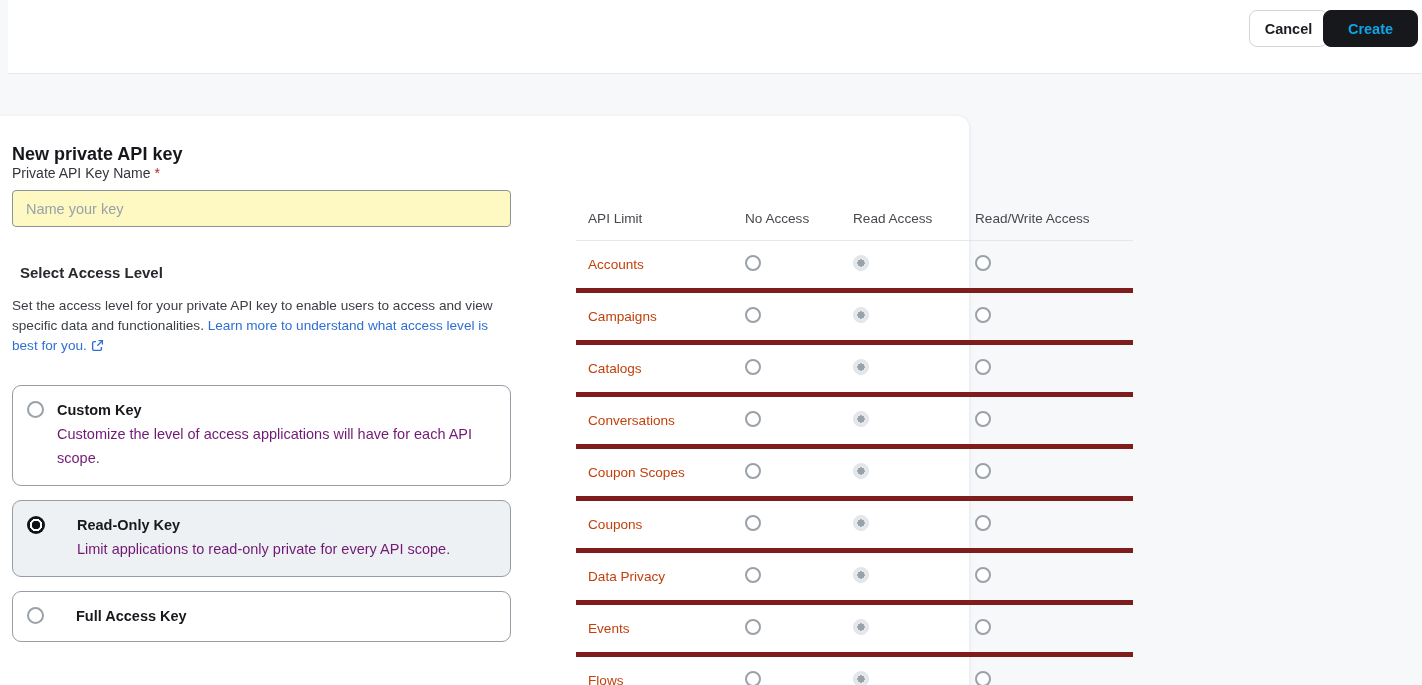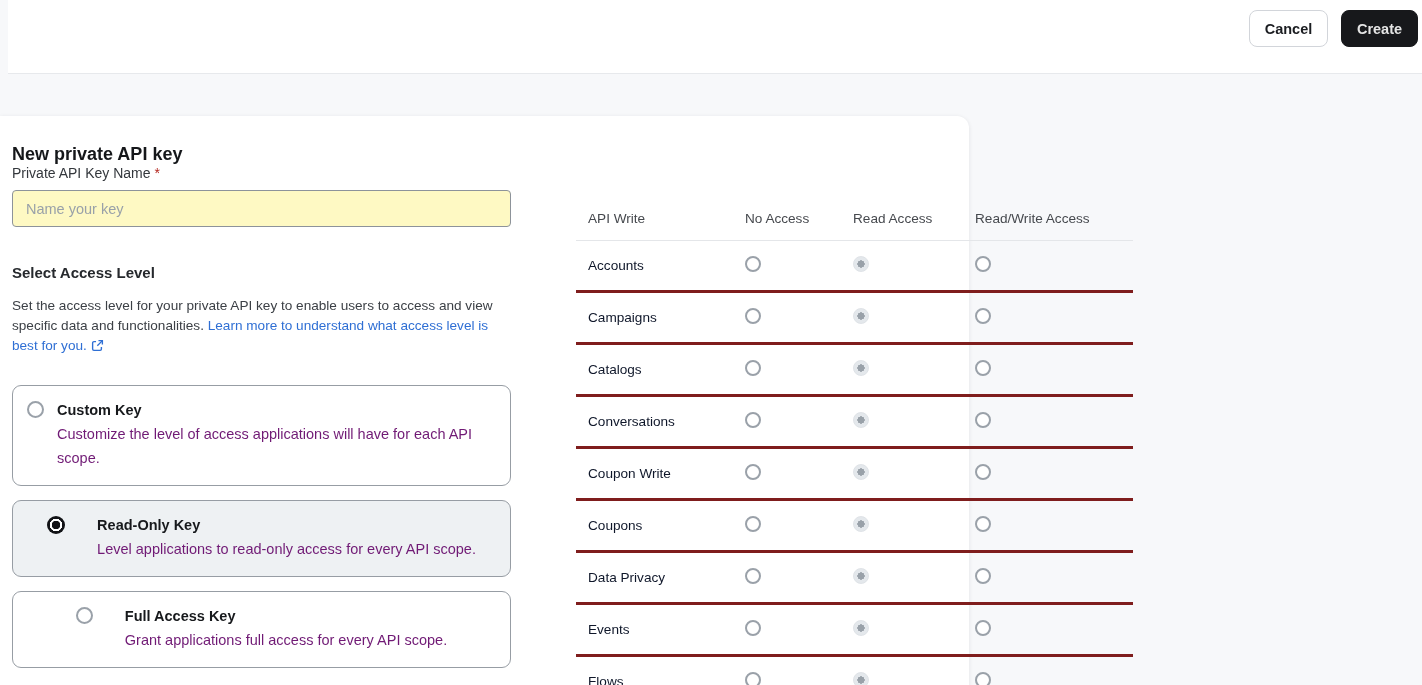--- a/index.html
+++ b/index.html
@@ -21,23 +21,23 @@
     position: absolute; top: 10px; height: 37px;
     border-radius: 8px; font-family: inherit;
     font-size: 14.5px; font-weight: 600; cursor: pointer;
     display: inline-flex; align-items: center; justify-content: center;
   }
   .btn-cancel {
     right: 102px; width: 79px;
     background: #ffffff; border: 1px solid #d2d5da; color: #1b1d21;
   }
   .btn-create {
-    right: 12px; width: 77px;
+    right: 12px; width: 95px;
     background: var(--accent-dark, #17181b); border: 1px solid var(--accent-dark, #17181b);
-    color: #e5e5e5;
+    color: #0ea5e9;
   }
 
   
   .card {
     position: absolute; left: 0; top: 116px;
     width: 969px; height: 585px;
     background: #ffffff;
     border-radius: 0 12px 0 0;
     box-shadow: 0 1px 4px rgba(27,31,36,.10);
   }
@@ -52,34 +52,34 @@
   }
   .required-mark { color: var(--required, #b3261e); margin-left: 4px; }
   .name-input {
     margin-top: 9px; width: 100%; height: 37px;
     border: 1px solid #8d939a; border-radius: 4px;
     padding: 0 13px; font-family: inherit; font-size: 14.5px; color: #15171a;
     outline: none; background: #fef9c3;
   }
   .name-input::placeholder { color: #99a1a9; }
   .section-heading {
-    margin: 37px 0 0; font-size: 15px; font-weight: 600; color: #26292d;
+    margin: 37px 8px 0; font-size: 15px; font-weight: 600; color: #26292d;
   }
   .section-desc {
     margin: 15px 0 0; font-size: 13.6px; line-height: 20px; color: #3c4046;
   }
   .learn-link { color: var(--link, #2f6fd4); text-decoration: none; cursor: pointer; }
   .ext-icon { vertical-align: -2px; margin-left: 4px; color: var(--link, #2f6fd4); }
 
   
   .options { margin-top: 29px; }
   .option {
     display: flex; gap: 13px; align-items: flex-start;
     border: 1px solid #979da4; border-radius: 9px;
-    padding: 13px 14px 15px; background: #ffffff; cursor: pointer; justify-content: center;
+    padding: 13px 14px 15px; background: #ffffff; cursor: pointer;
   }
   .option + .option { margin-top: 14px; gap: 32px; }
   .option.selected { background: var(--selected-bg, #eef1f3); }
   .opt-title { font-size: 14.5px; font-weight: 700; color: #17191c; line-height: 20px; padding-top: 1px; }
   .opt-desc  { font-size: 14.5px; color: #701a75; line-height: 24px; margin-top: 2px; }
 
   
   .radio {
     width: 17px; height: 17px; border-radius: 50%;
     border: 2px solid #9aa1a9; background: #fff; flex: none; margin-top: 2px;
@@ -104,22 +104,22 @@
     display: grid;
     grid-template-columns: 157px 108px 122px 1fr;
     padding-left: 12px; align-items: center;
   }
   .thead {
     height: 37px; align-items: start; padding-top: 7px;
     border-bottom: 1px solid #e4e6e9;
     font-size: 13.6px; color: #46494e;
   }
   .scope-row {
-    height: 52px; border-bottom: 3px solid #7f1d1d;
-    font-size: 13.6px; color: #0f172a;
+    height: 52px; border-bottom: 5px solid #7f1d1d;
+    font-size: 13.6px; color: #c2410c;
   }
 </style>
 </head>
 <body style="--page-bg: #f7f8fa; --accent-dark: #17181b; --link: #2f6fd4; --required: #b3261e; --selected-bg: #eef1f3;">
 
 <header class="topbar">
   <button class="btn btn-cancel">Cancel</button>
   <button class="btn btn-create">Create</button>
 </header>
 
@@ -150,37 +150,36 @@
           <div>
             <div class="opt-title">Custom Key</div>
             <div class="opt-desc">Customize the level of access applications will have for each API scope.</div>
           </div>
         </div>
 
         <div class="option selected">
           <span class="radio checked"></span>
           <div>
             <div class="opt-title">Read-Only Key</div>
-            <div class="opt-desc">Level applications to read-only access for every API scope.</div>
+            <div class="opt-desc">Limit applications to read-only private for every API scope.</div>
           </div>
         </div>
 
         <div class="option">
           <span class="radio"></span>
           <div>
             <div class="opt-title">Full Access Key</div>
-            <div class="opt-desc">Grant applications full access for every API scope.</div>
           </div>
         </div>
       </div>
   </section>
 
   <section class="scopes">
     <div class="thead">
-      <span>API Write</span>
+      <span>API Limit</span>
       <span>No Access</span>
       <span>Read Access</span>
       <span>Read/Write Access</span>
     </div>
     <div>
 
         <div class="scope-row">
           <span>Accounts</span>
           <span><span class="cell-radio"></span></span>
           <span><span class="cell-radio dim-checked"></span></span>
@@ -202,21 +201,21 @@
         </div>
 
         <div class="scope-row">
           <span>Conversations</span>
           <span><span class="cell-radio"></span></span>
           <span><span class="cell-radio dim-checked"></span></span>
           <span><span class="cell-radio"></span></span>
         </div>
 
         <div class="scope-row">
-          <span>Coupon Write</span>
+          <span>Coupon Scopes</span>
           <span><span class="cell-radio"></span></span>
           <span><span class="cell-radio dim-checked"></span></span>
           <span><span class="cell-radio"></span></span>
         </div>
 
         <div class="scope-row">
           <span>Coupons</span>
           <span><span class="cell-radio"></span></span>
           <span><span class="cell-radio dim-checked"></span></span>
           <span><span class="cell-radio"></span></span>

